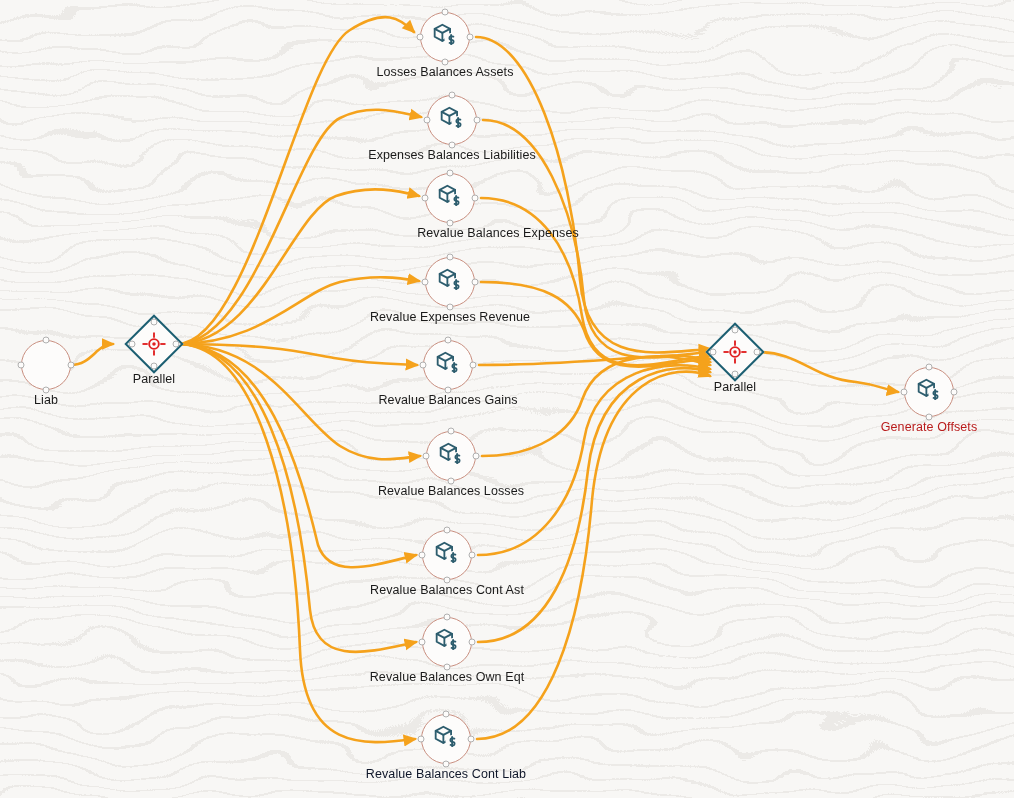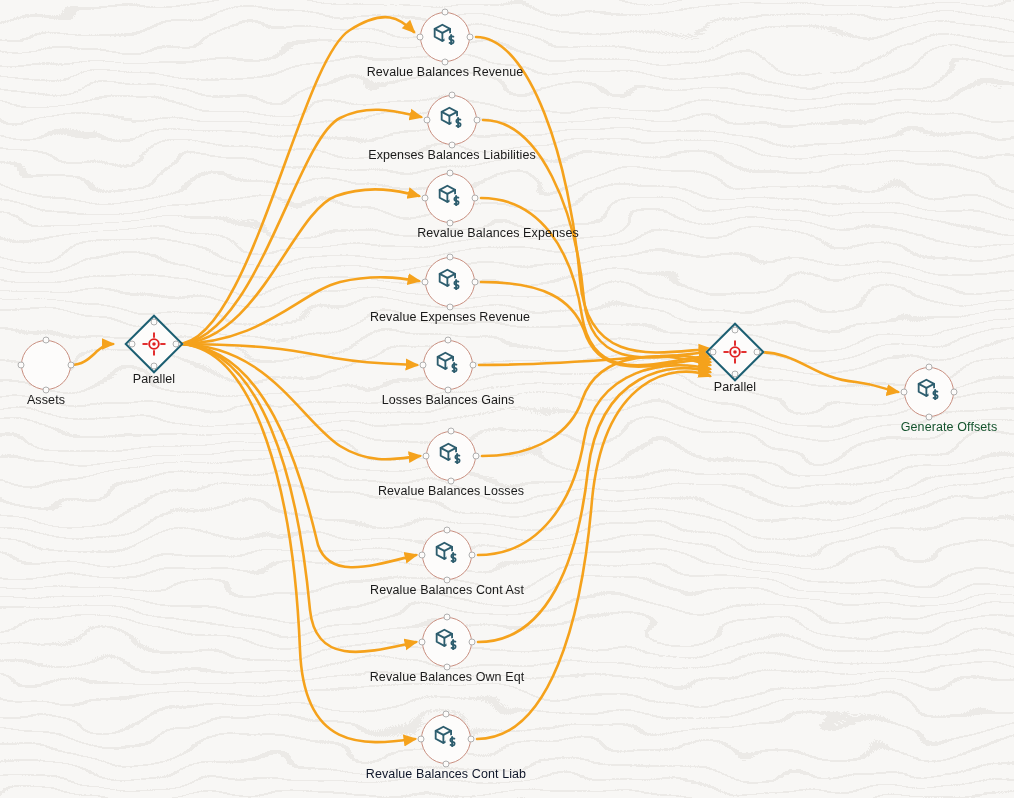--- a/index.html
+++ b/index.html
@@ -219,21 +219,21 @@
 
   <div id="node-layer">
       <div class="node" style="left: 46px; top: 365px;">
         <div class="node-shape circ" style="border-color: rgb(201, 143, 128);">
           <span class="inner-icon"><span class="start-dot" style="background:#15a37f"></span></span>
         </div>
         <span class="handle h-n"></span>
         <span class="handle h-e"></span>
         <span class="handle h-s"></span>
         <span class="handle h-w"></span>
-        <div class="node-label" style="color: rgb(26, 26, 26);">Assets</div>
+        <div class="node-label" style="color: rgb(26, 26, 26);">Liab</div>
       </div>
       <div class="node" style="left: 154px; top: 344px;">
         <div class="node-shape diamond" style="border-color: rgb(28, 95, 114);">
           <span class="inner-icon">
             <svg width="26" height="26" viewBox="0 0 28 28" aria-hidden="true">
               <g fill="none" stroke="#e02020" stroke-width="2">
                 <circle cx="14" cy="14" r="5.2"></circle>
                 <circle cx="14" cy="14" r="1.9" fill="#e02020" stroke="none"></circle>
                 <path d="M14 1.6 L14 7.2"></path>
                 <path d="M14 20.8 L14 26.4"></path>
@@ -261,21 +261,21 @@
               <g fill="none" stroke="#2d5d6e" stroke-width="2.1" stroke-linecap="round">
                 <path d="M25.6 17.9 q-4.6 -1.5 -4.6 1.5 q0 2.1 2.4 2.1 q2.4 0 2.4 2.1 q0 3.0 -4.6 1.5"></path>
                 <path d="M23.0 15.9 L23.0 26.5"></path>
               </g>
             </svg></span>
         </div>
         <span class="handle h-n"></span>
         <span class="handle h-e"></span>
         <span class="handle h-s"></span>
         <span class="handle h-w"></span>
-        <div class="node-label" style="color: rgb(26, 26, 26);">Revalue Balances Revenue</div>
+        <div class="node-label" style="color: rgb(26, 26, 26);">Losses Balances Assets</div>
       </div>
       <div class="node" style="left: 452px; top: 120px;">
         <div class="node-shape circ" style="border-color: rgb(201, 143, 128);">
           <span class="inner-icon"><svg width="28" height="28" viewBox="0 0 32 32" aria-hidden="true">
               <g fill="none" stroke="#2d5d6e" stroke-width="2.1" stroke-linejoin="round" stroke-linecap="round">
                 <path d="M4.2 9.0 L13.0 4.3 L21.8 9.0 L21.8 18.0 L13.0 22.7 L4.2 18.0 Z"></path>
                 <path d="M4.2 9.0 L13.0 13.6 L21.8 9.0"></path>
                 <path d="M13.0 13.6 L13.0 22.7"></path>
               </g>
               <circle cx="23.0" cy="21.2" r="7.6" fill="#fdfcfb"></circle>
@@ -345,21 +345,21 @@
               <g fill="none" stroke="#2d5d6e" stroke-width="2.1" stroke-linecap="round">
                 <path d="M25.6 17.9 q-4.6 -1.5 -4.6 1.5 q0 2.1 2.4 2.1 q2.4 0 2.4 2.1 q0 3.0 -4.6 1.5"></path>
                 <path d="M23.0 15.9 L23.0 26.5"></path>
               </g>
             </svg></span>
         </div>
         <span class="handle h-n"></span>
         <span class="handle h-e"></span>
         <span class="handle h-s"></span>
         <span class="handle h-w"></span>
-        <div class="node-label" style="color: rgb(26, 26, 26);">Losses Balances Gains</div>
+        <div class="node-label" style="color: rgb(26, 26, 26);">Revalue Balances Gains</div>
       </div>
       <div class="node" style="left: 451px; top: 456px;">
         <div class="node-shape circ" style="border-color: rgb(201, 143, 128);">
           <span class="inner-icon"><svg width="28" height="28" viewBox="0 0 32 32" aria-hidden="true">
               <g fill="none" stroke="#2d5d6e" stroke-width="2.1" stroke-linejoin="round" stroke-linecap="round">
                 <path d="M4.2 9.0 L13.0 4.3 L21.8 9.0 L21.8 18.0 L13.0 22.7 L4.2 18.0 Z"></path>
                 <path d="M4.2 9.0 L13.0 13.6 L21.8 9.0"></path>
                 <path d="M13.0 13.6 L13.0 22.7"></path>
               </g>
               <circle cx="23.0" cy="21.2" r="7.6" fill="#fdfcfb"></circle>
@@ -471,17 +471,17 @@
               <g fill="none" stroke="#2d5d6e" stroke-width="2.1" stroke-linecap="round">
                 <path d="M25.6 17.9 q-4.6 -1.5 -4.6 1.5 q0 2.1 2.4 2.1 q2.4 0 2.4 2.1 q0 3.0 -4.6 1.5"></path>
                 <path d="M23.0 15.9 L23.0 26.5"></path>
               </g>
             </svg></span>
         </div>
         <span class="handle h-n"></span>
         <span class="handle h-e"></span>
         <span class="handle h-s"></span>
         <span class="handle h-w"></span>
-        <div class="node-label" style="color: #14532d; margin-left: 20px;">Generate Offsets</div>
+        <div class="node-label" style="color: #b91c1c;">Generate Offsets</div>
       </div>
     </div>
 
 </div>
 
 </body></html>

